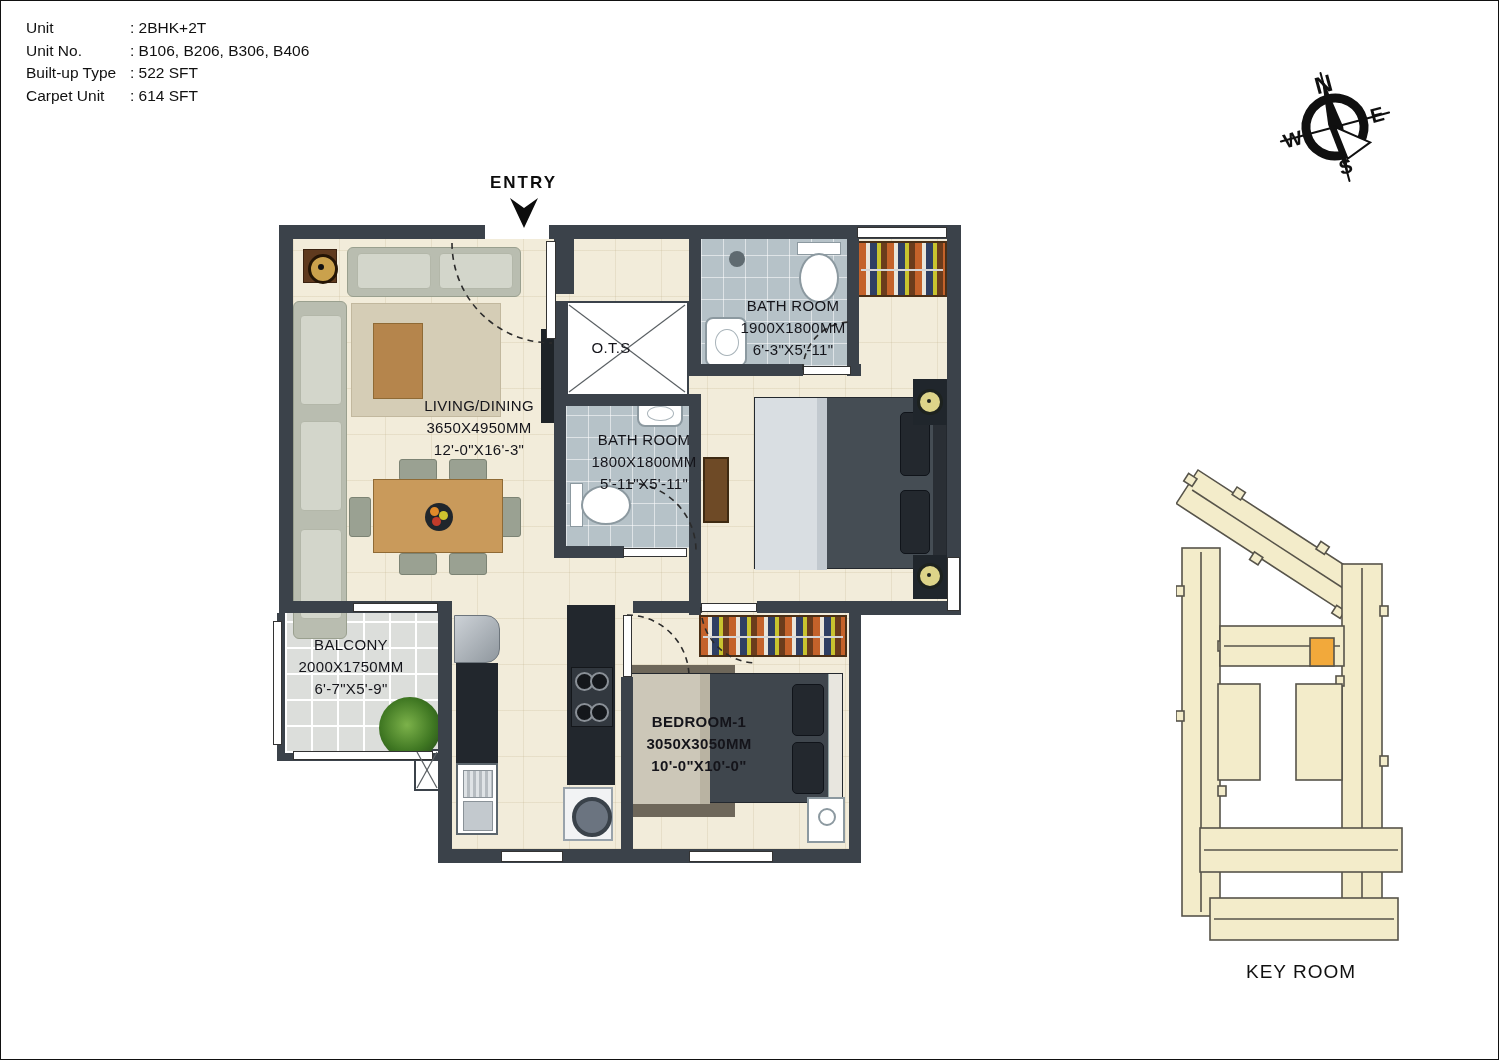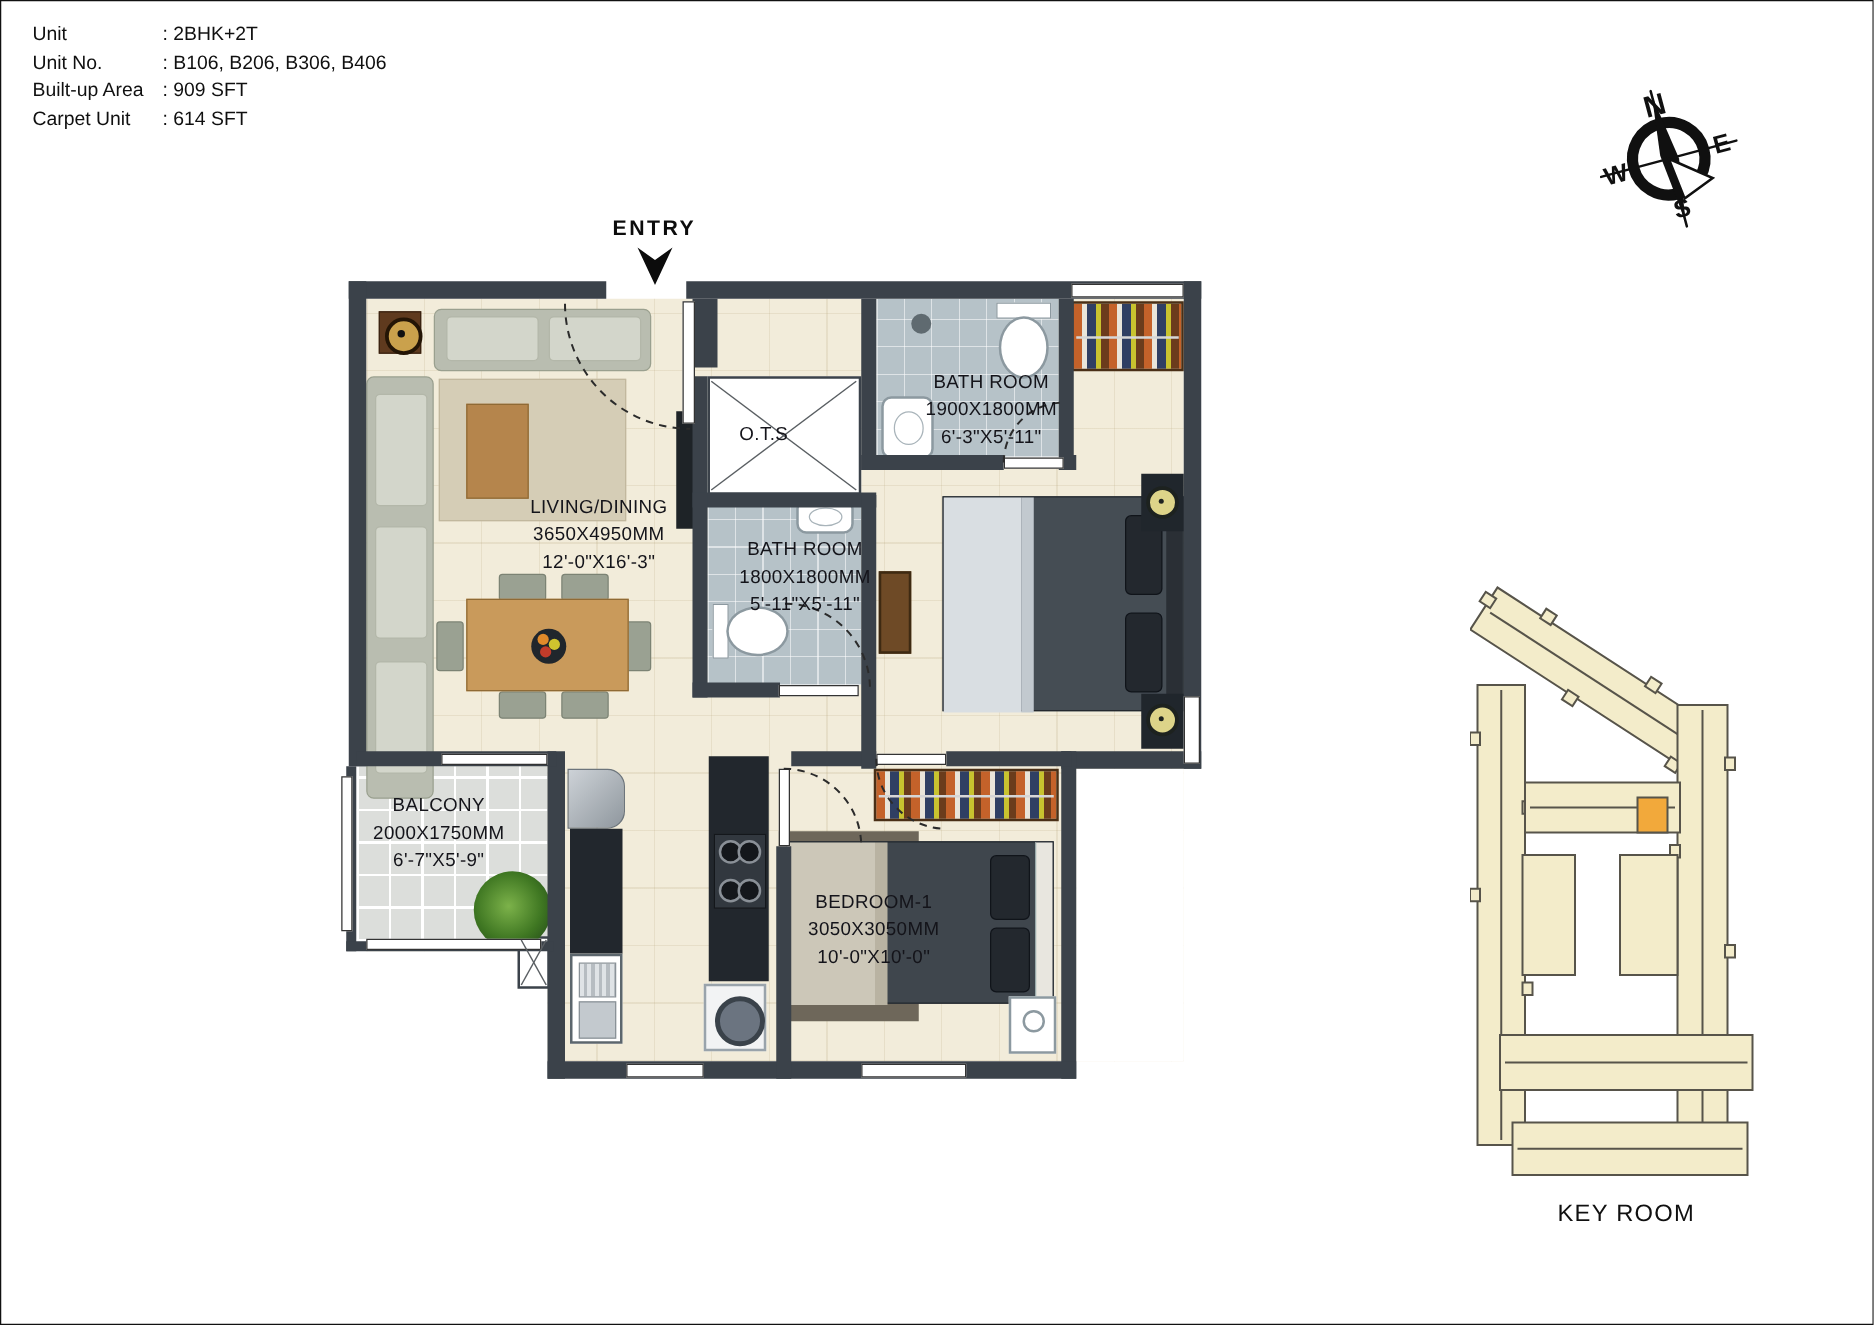--- a/index.html
+++ b/index.html
@@ -70,22 +70,22 @@
 </head>
 <body>
 
 <div class="canvas">
 
   <div class="title-block">
     <span>Unit</span>
     <span>: 2BHK+2T</span>
     <span>Unit No.</span>
     <span>: B106, B206, B306, B406</span>
-    <span>Built-up Area</span>
-    <span>: 909 SFT</span>
+    <span>Built-up Type</span>
+    <span>: 522 SFT</span>
     <span>Carpet Unit</span>
     <span>: 614 SFT</span>
   </div>
 
   <div class="entry-label" style="left:489px;top:172px;">ENTRY</div>
   <svg class="abs" style="left:508px;top:196px;z-index:40;" width="30" height="32" viewBox="0 0 30 32">
     <polygon points="1,1 15,11 29,1 15,31" fill="#0c0c0c"></polygon>
   </svg>
 
   <svg class="abs" style="left:1272px;top:62px;z-index:40;" width="124" height="124" viewBox="0 0 124 124">
@@ -264,21 +264,21 @@
   <div class="room-label" style="left:568px;top:428px;width:150px;">
     <div>BATH ROOM</div>
     <div>1800X1800MM</div>
     <div>5'-11"X5'-11"</div>
   </div>
   <div class="room-label" style="left:280px;top:633px;width:140px;">
     <div>BALCONY</div>
     <div>2000X1750MM</div>
     <div>6'-7"X5'-9"</div>
   </div>
-  <div class="room-label" style="left:608px;top:710px;width:180px;">
+  <div class="room-label" style="left:608px;top:710px;width:180px;font-weight:bold;">
     <div>BEDROOM-1</div>
     <div>3050X3050MM</div>
     <div>10'-0"X10'-0"</div>
   </div>
 
   <svg class="abs" style="left:1175px;top:455px;z-index:12;" width="250" height="500" viewBox="0 0 250 500">
     <g fill="#f3ecca" stroke="#57544a" stroke-width="1.6">
 
       <g transform="translate(22,14) rotate(33)">
         <rect x="0" y="0" width="212" height="40"></rect>

